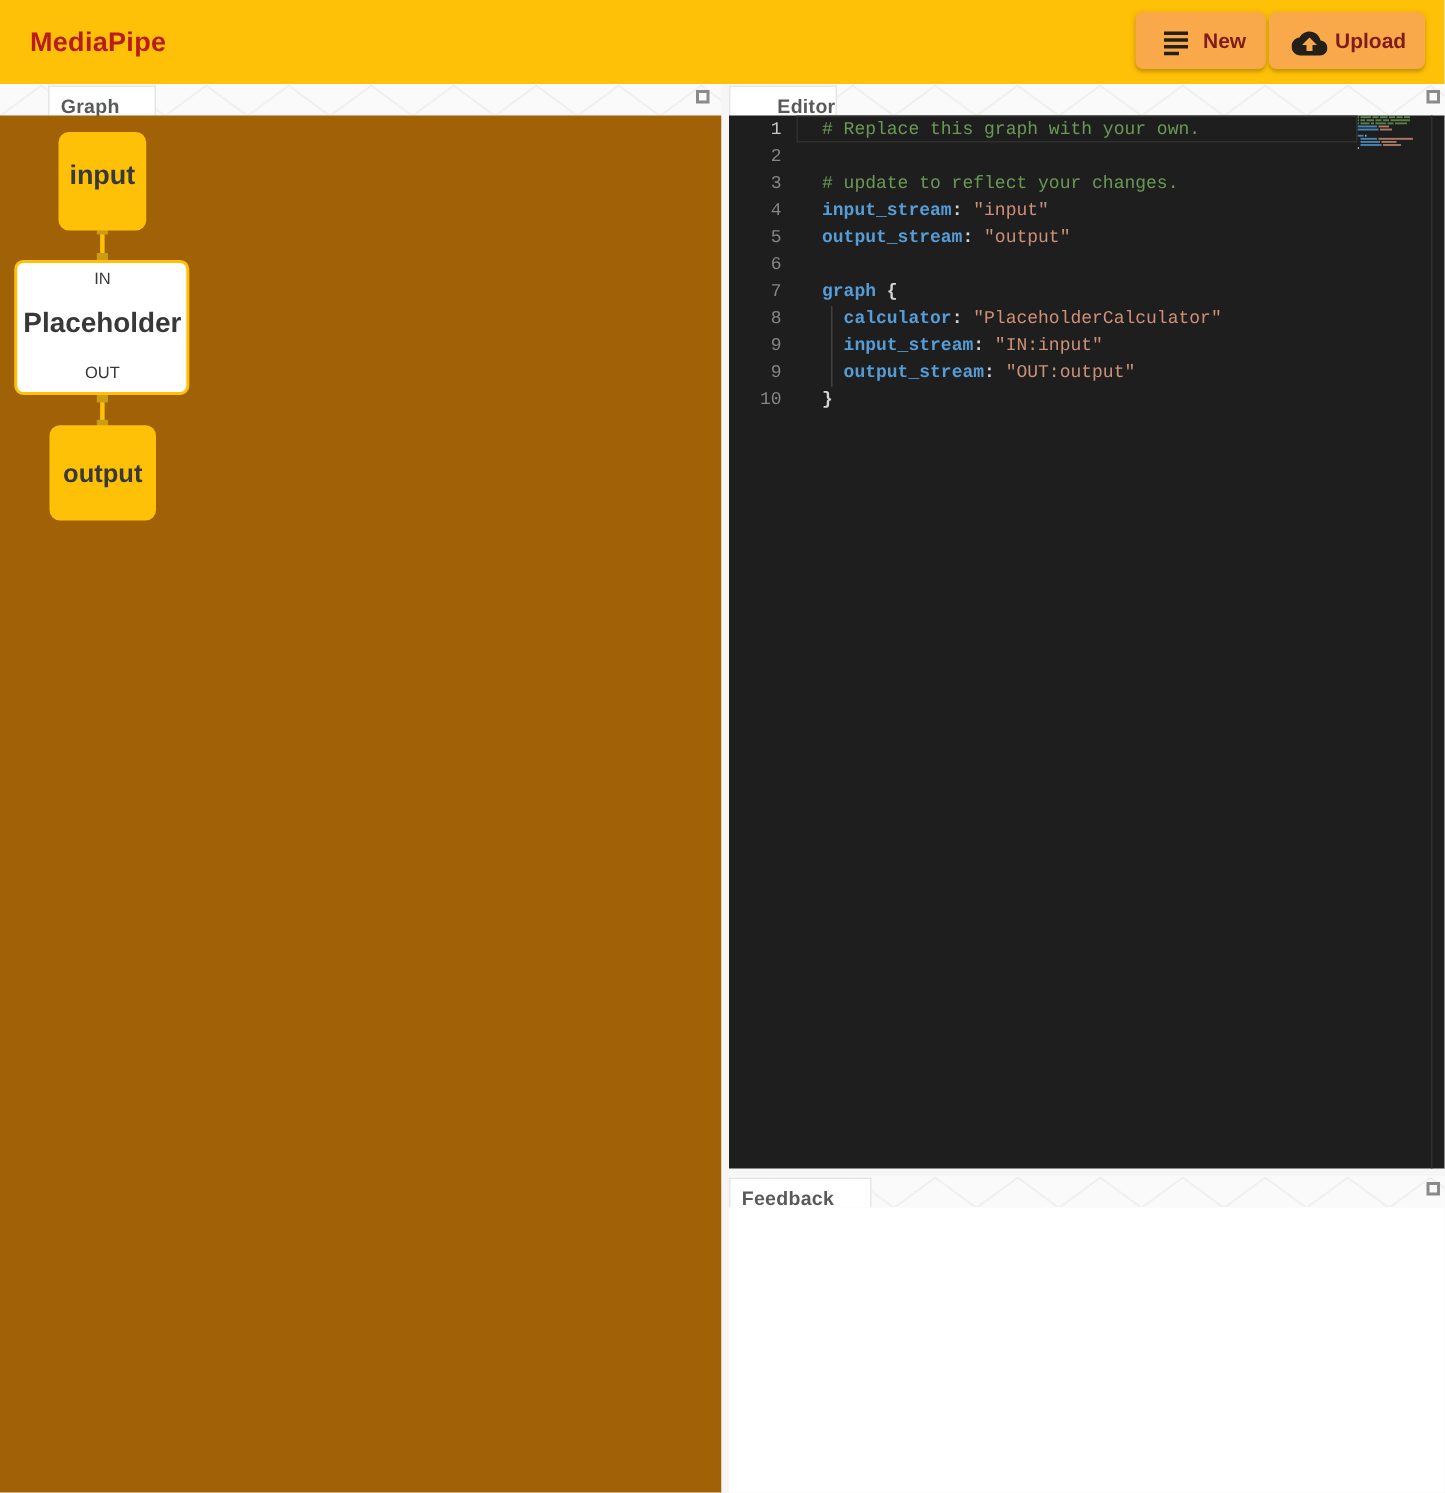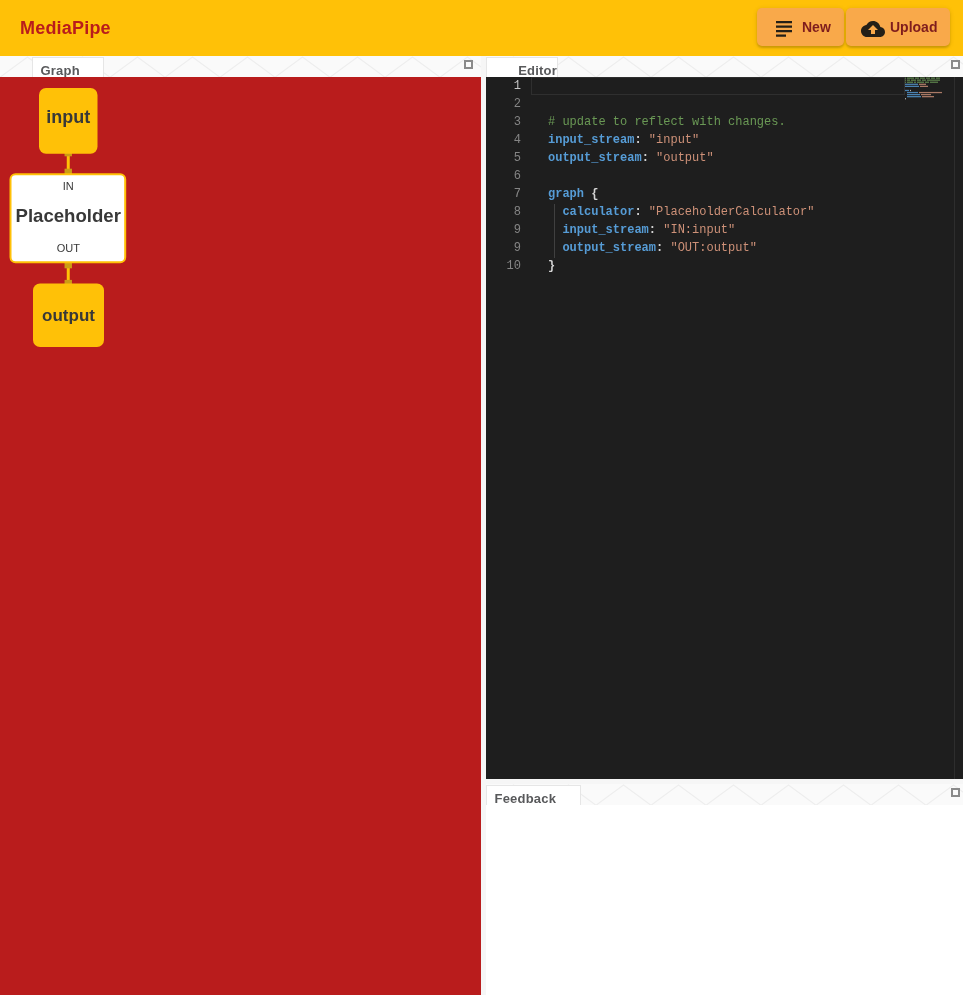--- a/index.html
+++ b/index.html
@@ -16,21 +16,21 @@
   .strip { position:absolute; background-color:#fafafa; }
   .chev { position:absolute; left:0; top:0; }
   .tab { position:absolute; top:1px; height:20px; background:#fff;
     border:1px solid #e6e6e6; border-bottom:none;
     font-size:13px; font-weight:bold; color:#58595b; letter-spacing:0.2px;
     padding-left:7.5px; padding-top:6px; line-height:14px; }
   .maxico { position:absolute; top:4px; width:9px; height:9px; border:2px solid #8a8a8a; background:transparent; }
 
   
   #strip-left { left:0; top:56px; width:481px; height:21px; }
-  #graph-content { position:absolute; left:0; top:77px; width:481px; height:918px; background:#b91c1c; }
+  #graph-content { position:absolute; left:0; top:77px; width:481px; height:918px; background:#a16207; }
 
   
   #split-v { position:absolute; left:481px; top:56px; width:5px; height:939px; background:#f6f6f6; }
   #split-h { position:absolute; left:486px; top:779px; width:477px; height:5px; background:#f6f6f6; }
 
   
   #strip-editor { left:486px; top:56px; width:529px; height:21px;text-align:right; }
   #editor { position:absolute; left:486px; top:77px; width:477px; height:702px; background:#1e1e1e;
     font-family:"Liberation Mono", monospace; font-size:12px; line-height:18px; }
   .cl { position:absolute; left:0; width:477px; height:18px; white-space:pre; }
@@ -112,23 +112,23 @@
           <path d="M-1 22 L27.5 1 L56 22" fill="none" stroke="#eeeeee" stroke-width="1.2"></path>
         </pattern>
       </defs>
       <rect width="477" height="21" fill="url(#pb)"></rect>
     </svg>
   <div class="tab" style="left:0;width:72px;">Editor</div>
   <div class="maxico" style="left:465px;"></div>
 </div>
 <div id="editor">
   <div id="curline"></div>
-  <div class="cl" style="top:0px"><span class="ln" style="color:#c6c6c6">1</span></div>
+  <div class="cl" style="top:0px"><span class="ln" style="color:#c6c6c6">1</span><span class="code"><span class="cmt"># Replace this graph with your own.</span></span></div>
   <div class="cl" style="top:18px"><span class="ln">2</span></div>
-  <div class="cl" style="top:36px"><span class="ln">3</span><span class="code"><span class="cmt"># update to reflect with changes.</span></span></div>
+  <div class="cl" style="top:36px"><span class="ln">3</span><span class="code"><span class="cmt"># update to reflect your changes.</span></span></div>
   <div class="cl" style="top:54px"><span class="ln">4</span><span class="code"><span class="key">input_stream</span><span class="pn">:</span> <span class="str">"input"</span></span></div>
   <div class="cl" style="top:72px"><span class="ln">5</span><span class="code"><span class="key">output_stream</span><span class="pn">:</span> <span class="str">"output"</span></span></div>
   <div class="cl" style="top:90px"><span class="ln">6</span></div>
   <div class="cl" style="top:108px"><span class="ln">7</span><span class="code"><span class="key">graph</span> <span class="pn">{</span></span></div>
   <div class="cl" style="top:126px"><span class="ln">8</span><span class="code">  <span class="key">calculator</span><span class="pn">:</span> <span class="str">"PlaceholderCalculator"</span></span></div>
   <div class="cl" style="top:144px"><span class="ln">9</span><span class="code">  <span class="key">input_stream</span><span class="pn">:</span> <span class="str">"IN:input"</span></span></div>
   <div class="cl" style="top:162px"><span class="ln">9</span><span class="code">  <span class="key">output_stream</span><span class="pn">:</span> <span class="str">"OUT:output"</span></span></div>
   <div class="cl" style="top:180px"><span class="ln">10</span><span class="code"><span class="pn">}</span></span></div>
   <div id="indent-guide"></div>
   <div id="mini-sep"></div>

